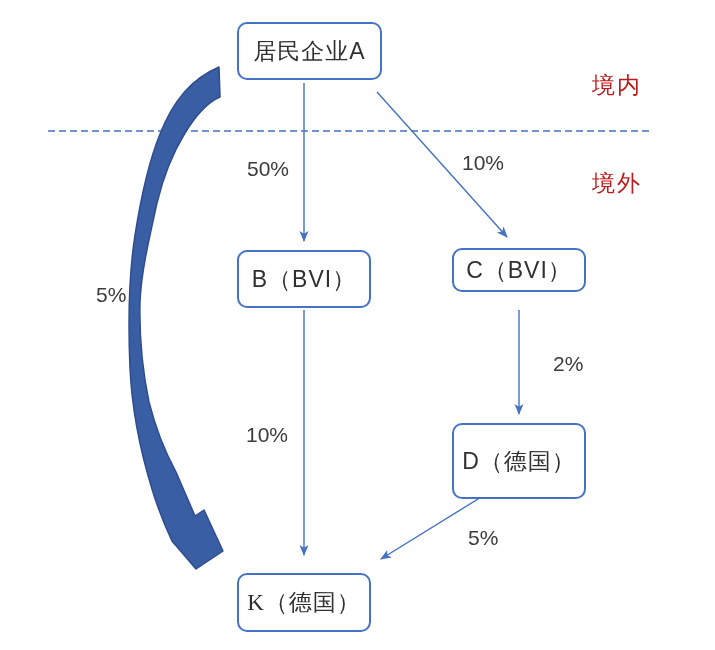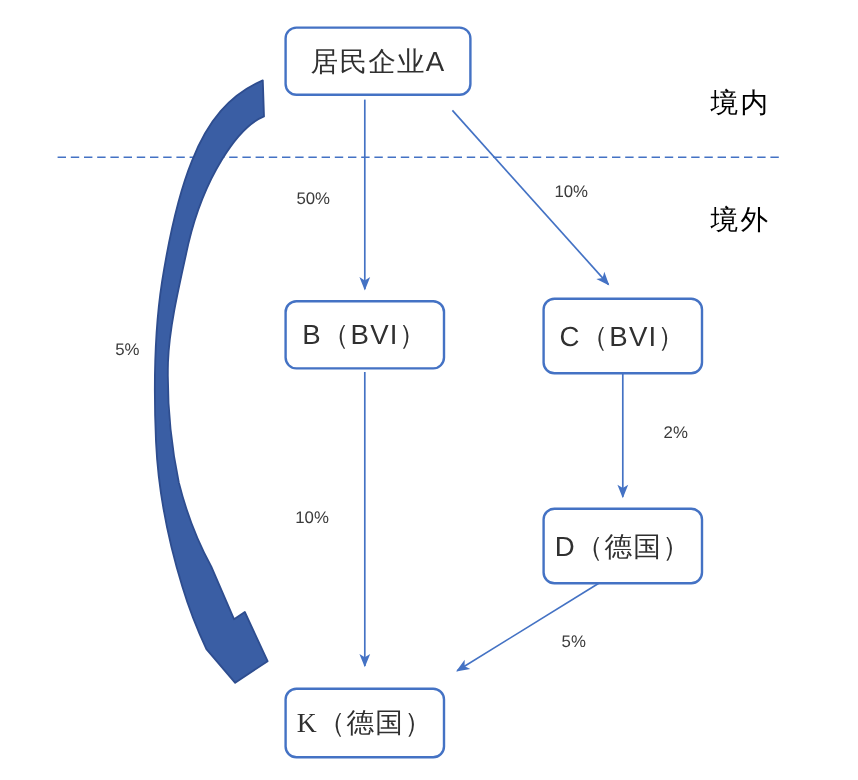--- a/index.html
+++ b/index.html
@@ -29,28 +29,28 @@
     display: flex;
     align-items: center;
     justify-content: center;
     font-size: 23px;
     color: #303030;
     letter-spacing: 1px;
     white-space: nowrap;
   }
   .pct {
     position: absolute;
-    font-size: 14px;
+    font-size: 21px;
     color: #3b3b3b;
     white-space: nowrap;
   }
   .region {
     position: absolute;
     font-size: 23px;
-    color: #000000;
+    color: #b91c1c;
     letter-spacing: 2px;
     white-space: nowrap;
   }
 </style>
 </head>
 <body>
 
 <div class="canvas">
 
   <svg class="layer" width="715" height="650" viewBox="0 0 715 650">
@@ -80,24 +80,24 @@
              L 196 569
              L 172 541
              C 165 526, 158 509, 152 489
              C 140 450, 132 412, 130 368
              C 128 322, 129 274, 135 235
              C 141 197, 149 161, 160 134
              C 173 101, 191 79, 219 67
              Z" fill="#3A5EA4" stroke="#2E4D8F" stroke-width="1.5" stroke-linejoin="round"></path>
   </svg>
 
-  <div class="node" style="left:237px; top:22px;  width:156px; height:58px;">居民企业A</div>
+  <div class="node" style="left:237px; top:22px;  width:145px; height:58px;">居民企业A</div>
   <div class="node" style="left:237px; top:250px; width:134px; height:58px;">B（BVI）</div>
-  <div class="node" style="left:452px; top:248px; width:134px; height:64px;">C（BVI）</div>
-  <div class="node" style="left:452px; top:423px; width:134px; height:64px;">D（德国）</div>
+  <div class="node" style="left:452px; top:248px; width:134px; height:44px;">C（BVI）</div>
+  <div class="node" style="left:452px; top:423px; width:134px; height:76px;">D（德国）</div>
   <div class="node" style="left:237px; top:573px; width:134px; height:59px;font-family:Liberation Serif, serif;">K（德国）</div>
 
   <div class="pct" style="left:247px; top:157px;">50%</div>
   <div class="pct" style="left:462px; top:151px;">10%</div>
   <div class="pct" style="left:553px; top:352px;">2%</div>
   <div class="pct" style="left:246px; top:423px;">10%</div>
   <div class="pct" style="left:468px; top:526px;">5%</div>
   <div class="pct" style="left:96px; top:283px;">5%</div>
 
   <div class="region" style="left:592px; top:70px;">境内</div>

